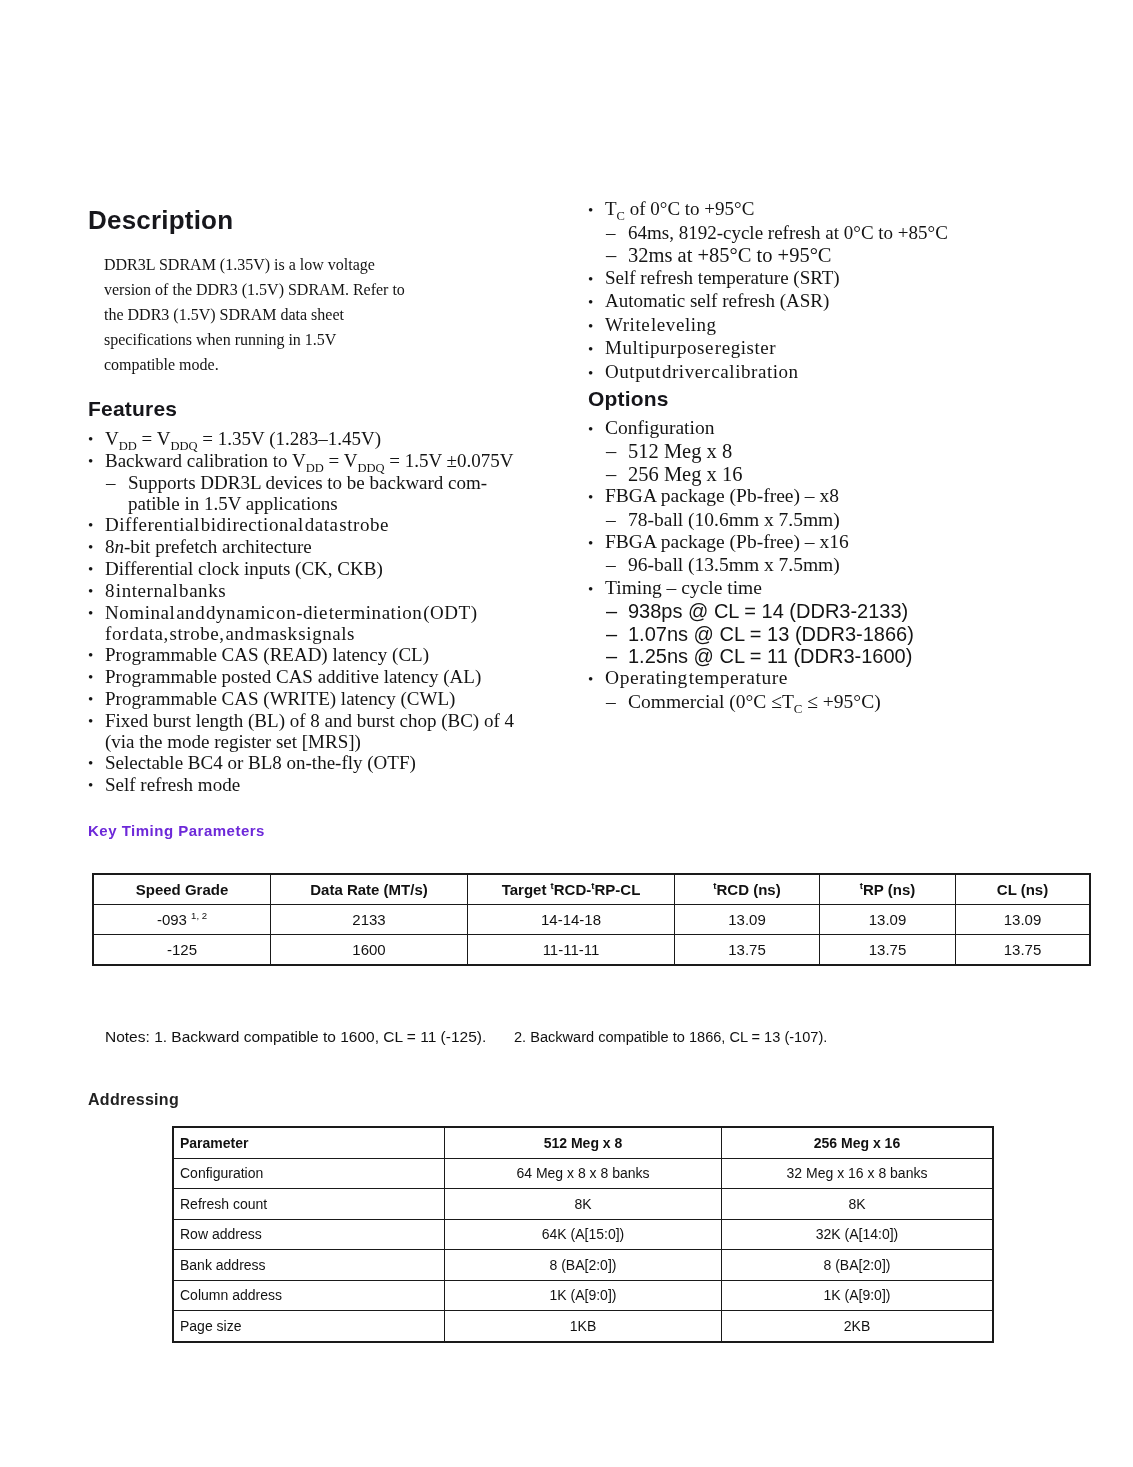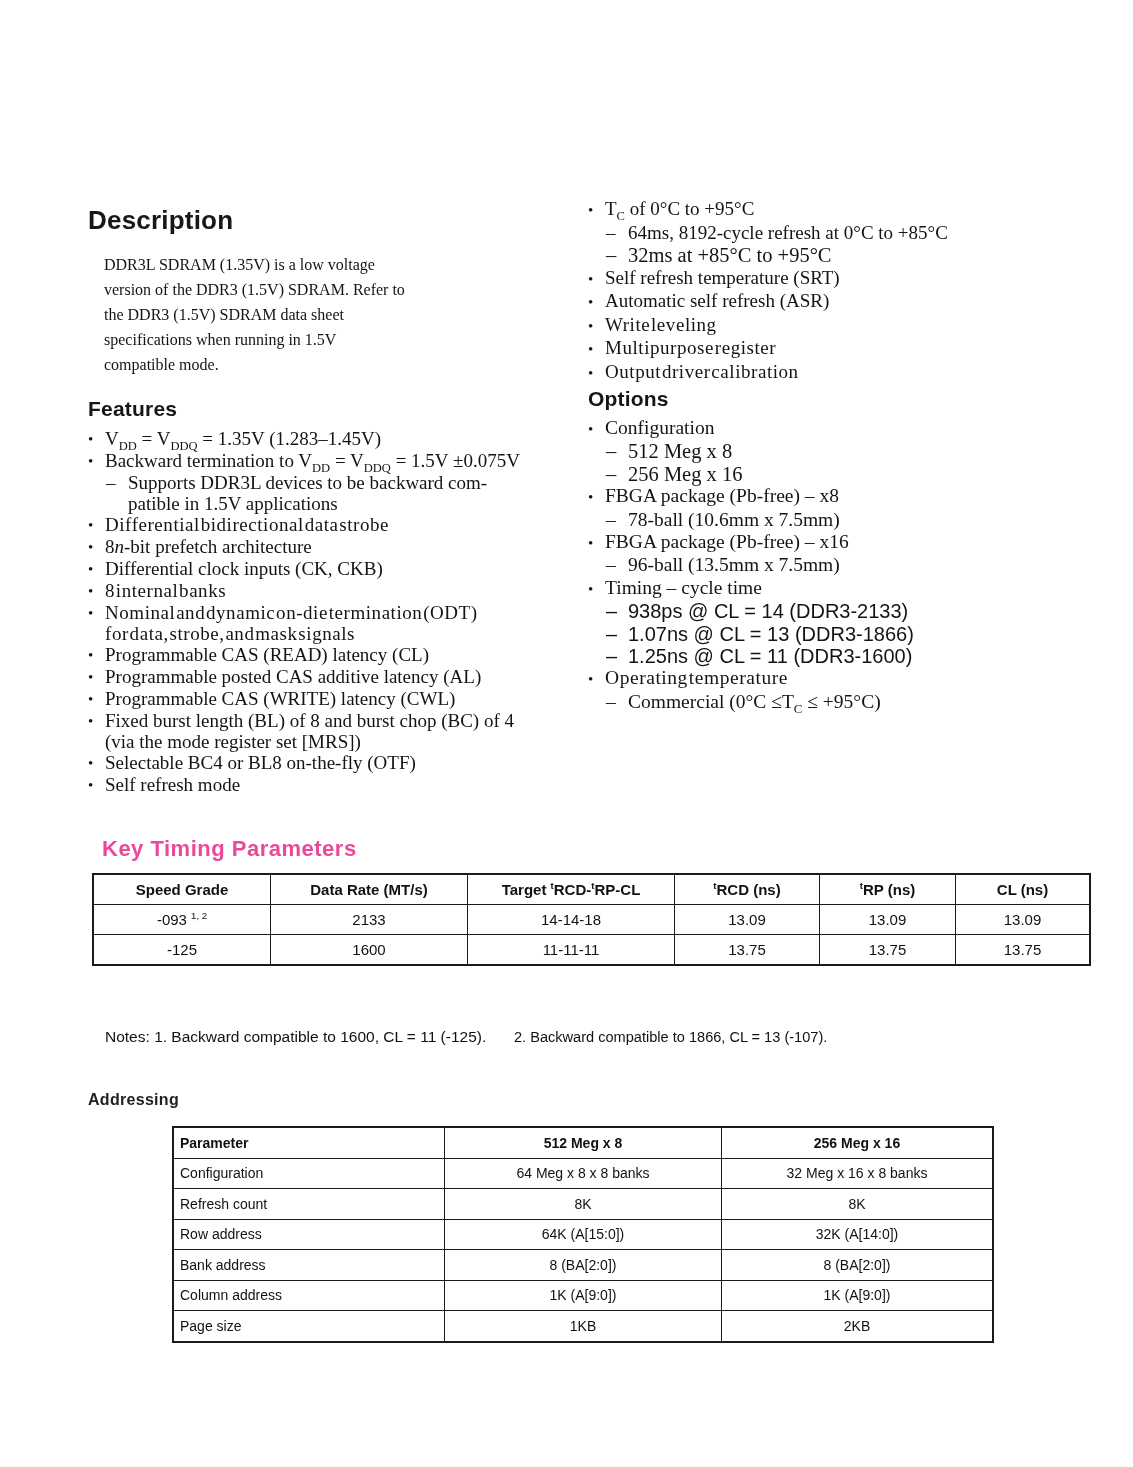--- a/index.html
+++ b/index.html
@@ -28,22 +28,22 @@
   .li.sub{padding-left:18px;}
   .li.sub .mk{width:22px;font-size:inherit;padding-top:0;}
   .ct{flex:1;white-space:pre-line;}
   .li.tight{word-spacing:-4.5px;letter-spacing:.55px;}
   .li.sans{font-family:"Liberation Sans","DejaVu Sans",sans-serif;font-size:20px;}
   .li.big{font-size:20.5px;}
   sub{font-size:66%;line-height:0;}
   sup{font-size:64%;line-height:0;vertical-align:super;}
 
   
-  .h-timing{position:absolute;left:88px;top:822px;margin:14px;font-family:"Liberation Sans","DejaVu Sans",sans-serif;
-            font-weight:bold;font-size:22px;color:#ec4899;letter-spacing:.5px;}
+  .h-timing{position:absolute;left:88px;top:822px;margin:0;font-family:"Liberation Sans","DejaVu Sans",sans-serif;
+            font-weight:bold;font-size:15px;color:#6d28d9;letter-spacing:.5px;}
   .h-addr{position:absolute;left:88px;top:1091px;margin:0;font-family:"Liberation Sans","DejaVu Sans",sans-serif;
           font-weight:bold;font-size:16px;color:#222;letter-spacing:.3px;}
 
   
   table.dtable{border-collapse:collapse;table-layout:fixed;position:absolute;
                font-family:"Liberation Sans","DejaVu Sans",sans-serif;color:#111;background:#fff;
                border:2px solid #1a1a1a;}
   .dtable th,.dtable td{border:1.5px solid #1a1a1a;text-align:center;vertical-align:middle;
                font-size:15px;height:27px;padding:1px 4px;overflow:hidden;}
   .dtable th{font-weight:bold;}
@@ -80,21 +80,21 @@
 specifications when running in 1.5V
 compatible mode.</p>
     <h2 class="sec">Features</h2>
     <div class="list flist">
         <div class="li">
           <span class="mk">•</span>
           <span class="ct"><span>V</span><sub>DD</sub><span> = V</span><sub>DDQ</sub><span> = 1.35V (1.283–1.45V)</span></span>
         </div>
         <div class="li">
           <span class="mk">•</span>
-          <span class="ct"><span>Backward termination to V</span><sub>DD</sub><span> = V</span><sub>DDQ</sub><span> = 1.5V ±0.075V</span></span>
+          <span class="ct"><span>Backward calibration to V</span><sub>DD</sub><span> = V</span><sub>DDQ</sub><span> = 1.5V ±0.075V</span></span>
         </div>
         <div class="li sub">
           <span class="mk">–</span>
           <span class="ct">Supports DDR3L devices to be backward com-
 patible in 1.5V applications</span>
         </div>
         <div class="li tight">
           <span class="mk">•</span>
           <span class="ct">Differential bidirectional data strobe</span>
         </div>

